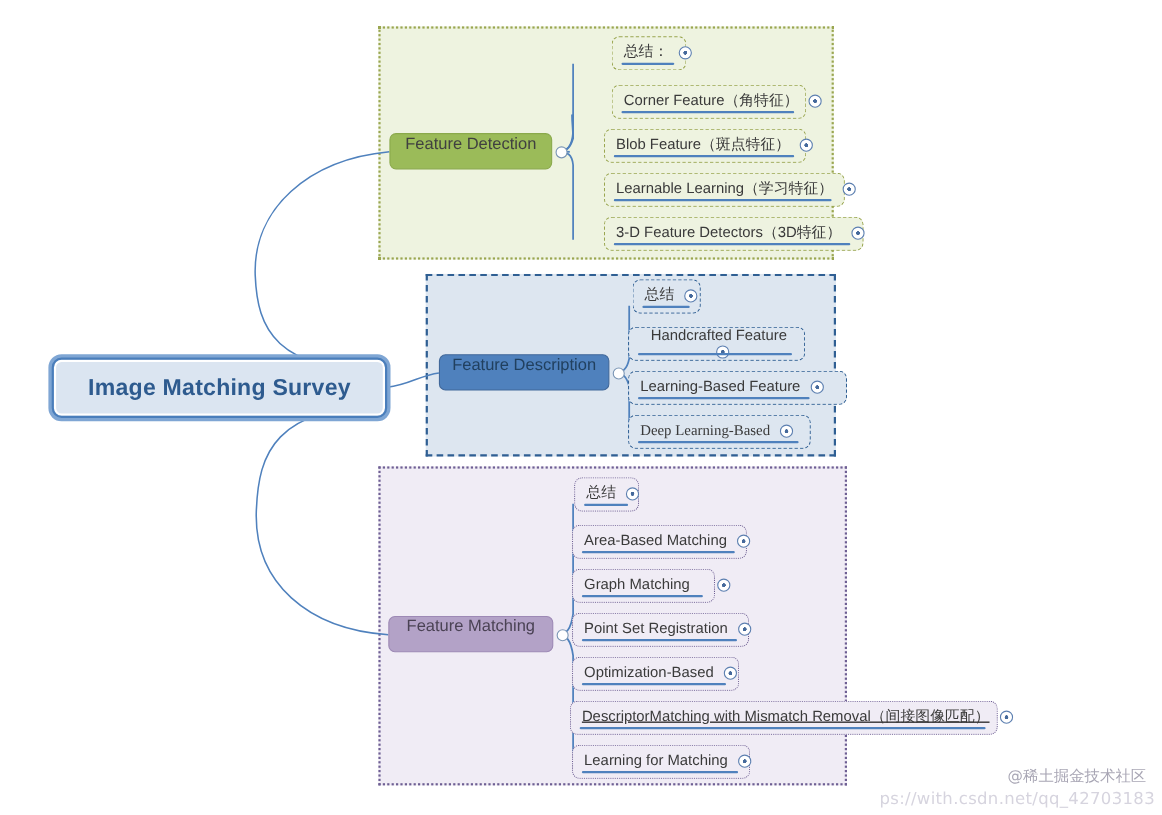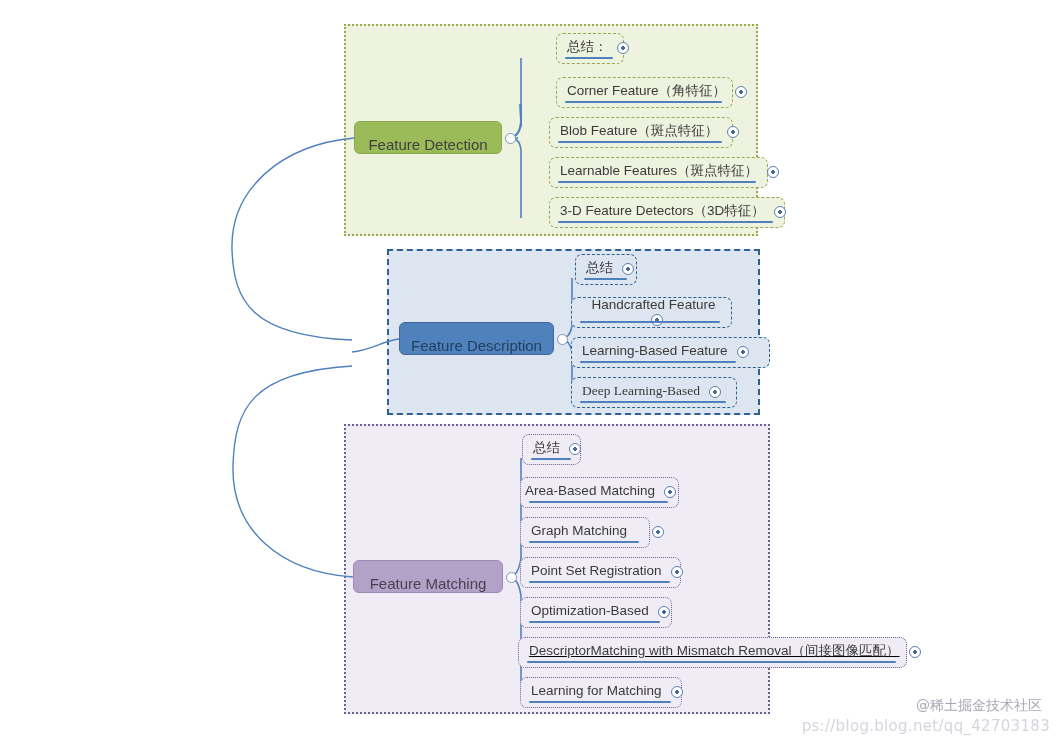--- a/index.html
+++ b/index.html
@@ -38,21 +38,21 @@
     box-shadow:0 0 0 2px #ffffff inset, 0 0 0 3px #7fa6d4;
     display:flex;align-items:center;justify-content:center;
   }
   .root-label{
     font-size:21px;font-weight:bold;color:#2e5b8f;letter-spacing:.2px;
   }
 
   
   .topic{
     position:absolute;box-sizing:border-box;height:33px;
-    border-radius:6px;display:flex;align-items:flex-end;justify-content:center;
+    border-radius:6px;display:flex;align-items:flex-start;justify-content:center;
     color:#3b3b3b;font-size:15px;
   }
   .topic .t-label{white-space:nowrap;}
   .topic.t-green{left:354px;top:121px;width:148px;background:#9bbb59;border:1px solid #8aa94b;color:#404040;}
   .topic.t-blue{left:399px;top:322px;width:155px;background:#4f81bd;border:1px solid #41689a;color:#21405f;}
   .topic.t-purple{left:353px;top:560px;width:150px;background:#b3a2c7;border:1px solid #9d89b5;color:#4a4254;}
 
   
   .handle{
     position:absolute;width:9px;height:9px;border-radius:50%;
@@ -127,20 +127,23 @@
     <path d="M506,138 C516,138 520,133 521,120 L521,104" fill="none" stroke="#4f81bd" stroke-width="1.6"></path>
     <path d="M506,138 C516,138 520,140 521,150 L521,218" fill="none" stroke="#4f81bd" stroke-width="1.6"></path>
 
     <path d="M558,339 C566,339 570,336 572,326 L572,278" fill="none" stroke="#4f81bd" stroke-width="1.6"></path>
     <path d="M558,339 C566,339 570,342 572,352 L572,398" fill="none" stroke="#4f81bd" stroke-width="1.6"></path>
 
     <path d="M507,577 C515,577 519,572 521,558 L521,458" fill="none" stroke="#4f81bd" stroke-width="1.6"></path>
     <path d="M507,577 C515,577 519,582 521,596 L521,698" fill="none" stroke="#4f81bd" stroke-width="1.6"></path>
   </svg>
 
+  <div class="root">
+    <span class="root-label">Image Matching Survey</span>
+  </div>
 
   <div class="topic t-green">
     <span class="t-label">Feature Detection</span>
   </div>
   <div class="handle" style="left:505px;top:133px;"></div>
 
   <div class="leaf g" style="left:524px;top:33px;width:68px;">
     <span class="l-text">总结：</span>
     <span class="l-icon"></span>
     <span class="underline" style="width:48px;"></span>
@@ -152,21 +155,21 @@
     <span class="underline" style="width:157px;"></span>
   </div>
 
   <div class="leaf g" style="left:517px;top:117px;width:184px;">
     <span class="l-text">Blob Feature（斑点特征）</span>
     <span class="l-icon"></span>
     <span class="underline" style="width:164px;"></span>
   </div>
 
   <div class="leaf g" style="left:517px;top:157px;width:219px;">
-    <span class="l-text">Learnable Features（斑点特征）</span>
+    <span class="l-text">Learnable Learning（学习特征）</span>
     <span class="l-icon"></span>
     <span class="underline" style="width:198px;"></span>
   </div>
 
   <div class="leaf g" style="left:517px;top:197px;width:236px;">
     <span class="l-text">3-D Feature Detectors（3D特征）</span>
     <span class="l-icon"></span>
     <span class="underline" style="width:215px;"></span>
   </div>
 
@@ -203,21 +206,21 @@
     <span class="t-label">Feature Matching</span>
   </div>
   <div class="handle" style="left:506px;top:572px;"></div>
 
   <div class="leaf p" style="left:522px;top:434px;width:59px;">
     <span class="l-text">总结</span>
     <span class="l-icon"></span>
     <span class="underline" style="width:40px;"></span>
   </div>
 
-  <div class="leaf p" style="left:520px;top:477px;width:159px;justify-content:center;">
+  <div class="leaf p" style="left:520px;top:477px;width:159px;">
     <span class="l-text">Area-Based Matching</span>
     <span class="l-icon"></span>
     <span class="underline" style="width:139px;"></span>
   </div>
 
   <div class="leaf p" style="left:520px;top:517px;width:130px;gap:16px;">
     <span class="l-text">Graph Matching</span>
     <span class="l-icon"></span>
     <span class="underline" style="width:110px;"></span>
   </div>
@@ -240,15 +243,15 @@
     <span class="underline" style="width:369px;"></span>
   </div>
 
   <div class="leaf p" style="left:520px;top:677px;width:162px;">
     <span class="l-text">Learning for Matching</span>
     <span class="l-icon"></span>
     <span class="underline" style="width:142px;"></span>
   </div>
 
   <div class="wm">@稀土掘金技术社区</div>
-  <div class="wm2">ps://blog.blog.net/qq_42703183</div>
+  <div class="wm2">ps://with.csdn.net/qq_42703183</div>
 
 </div>
 
 </body></html>

